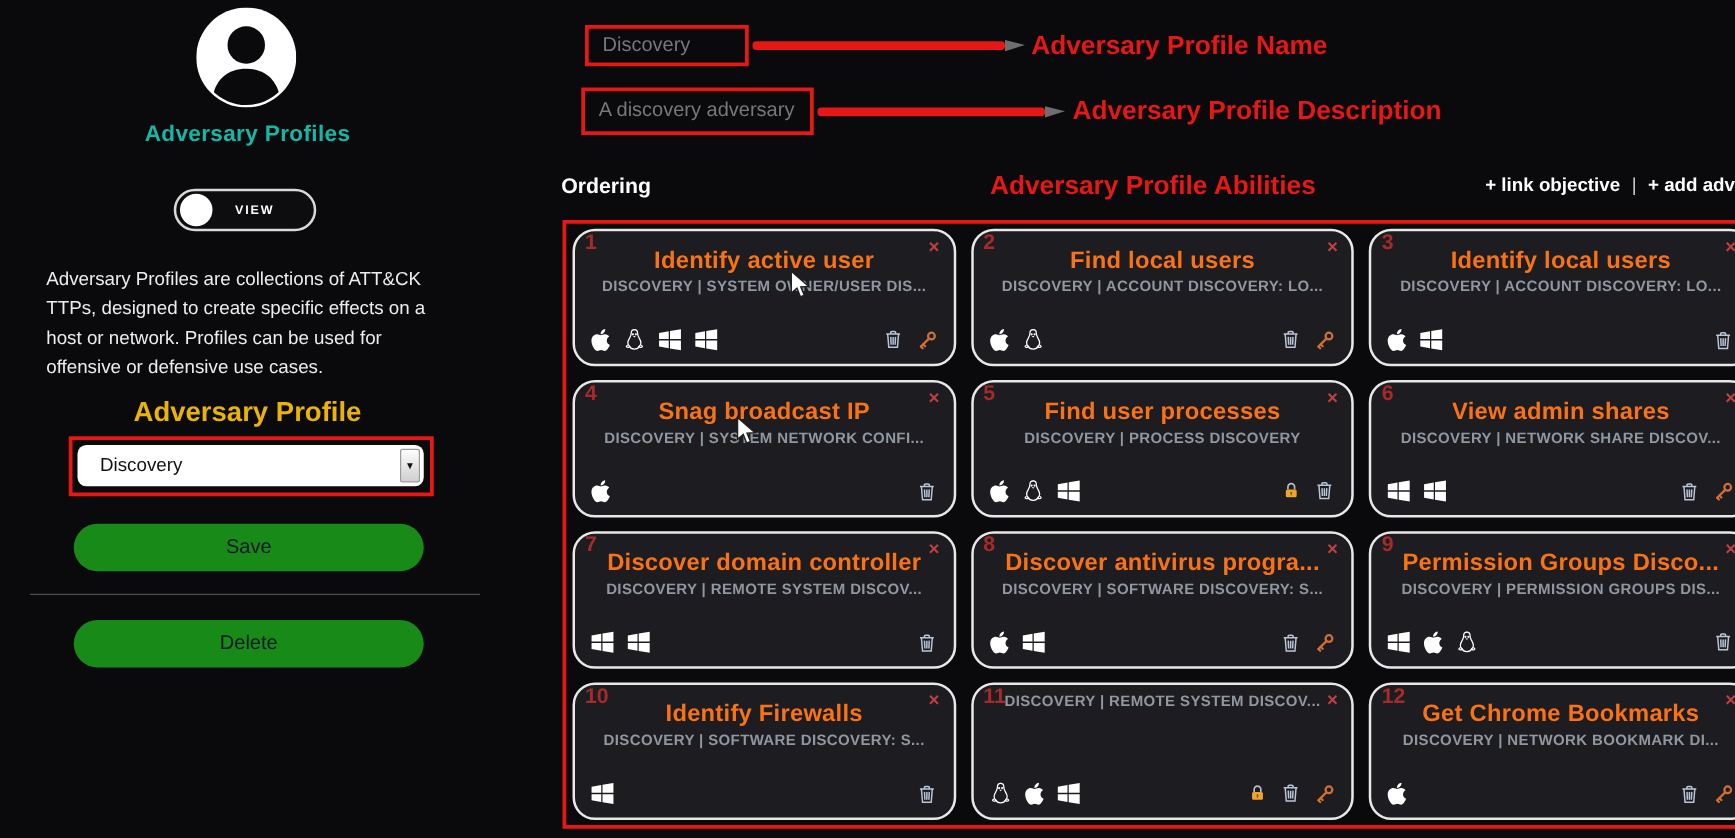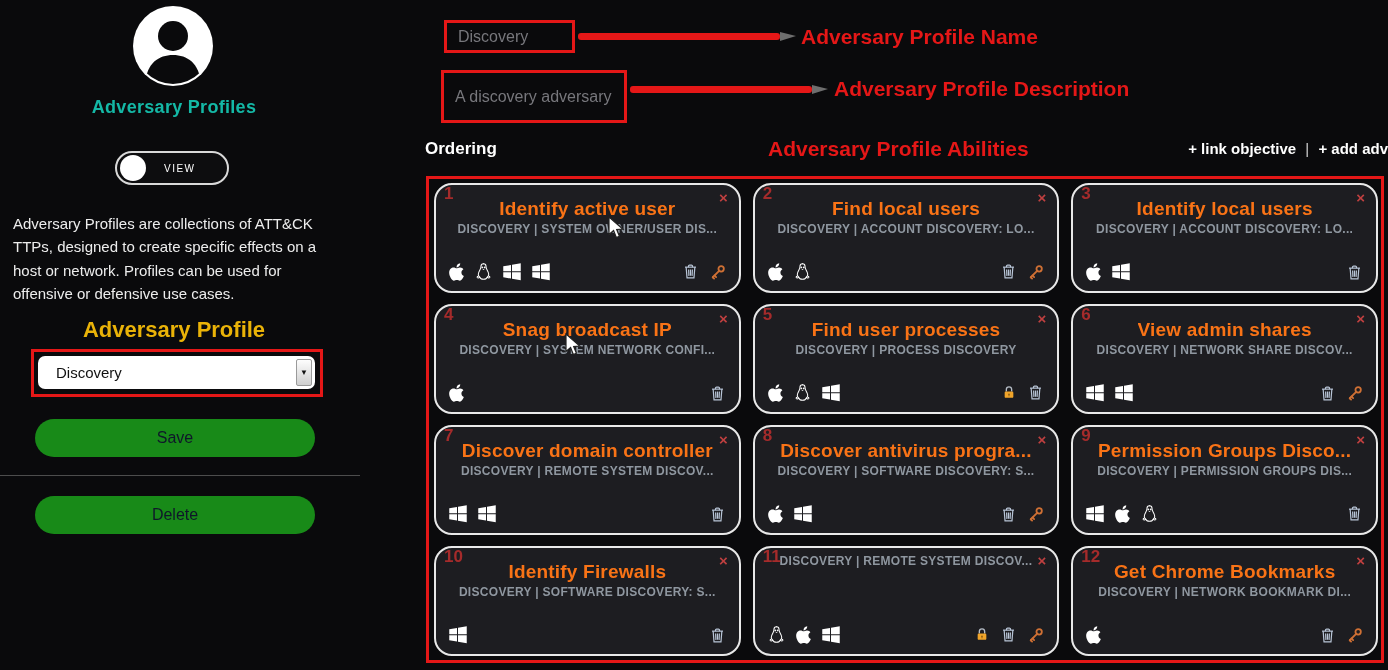--- a/index.html
+++ b/index.html
@@ -2,51 +2,51 @@
 <html><head>
 <meta charset="utf-8">
 <style>
   html,body{margin:0;padding:0;}
   body{
     width:1388px;height:670px;position:relative;overflow:hidden;
     background:#0a0a0c;
     font-family:"Liberation Sans", sans-serif;
     -webkit-font-smoothing:antialiased;
   }
-  .abs{position:absolute;}
+  .abs{position:absolute;margin-left:24px;}
 
   
   .avatar{left:133px;top:6px;width:80px;height:80px;}
   .sb-title{left:0;top:97px;width:348px;text-align:center;color:#14b8a6;
     font-size:18px;font-weight:bold;letter-spacing:.3px;}
   .toggle{left:115px;top:151px;width:114px;height:34px;border:2px solid #d9d9d9;
     border-radius:19px;background:#0d0d0f;box-sizing:border-box;display:flex;align-items:center;}
   .knob{width:26px;height:26px;border-radius:50%;background:#fff;margin-left:3px;}
-  .toggle-label{color:#fff;font-size:10px;letter-spacing:1.5px;margin-left:18px;font-weight:normal;}
+  .toggle-label{color:#fff;font-size:10px;letter-spacing:1.5px;margin-left:18px;font-weight:bold;}
   .sb-desc{left:13px;top:212px;width:327px;color:#ededed;font-size:15px;line-height:1.55;}
   .sb-redlabel{left:0;top:317px;width:348px;text-align:center;color:#eab308;
     font-size:22px;font-weight:bold;}
   .select-annot{left:31px;top:349px;width:292px;height:48px;border:3px solid #e51717;box-sizing:border-box;}
   .select-box{left:38px;top:356px;width:277px;height:33px;background:#fff;border-radius:7px;
     display:flex;align-items:center;box-sizing:border-box;padding:0 3px 0 18px;}
   .select-value{flex:1;color:#111;font-size:15px;}
   .select-caret{width:16px;height:27px;background:linear-gradient(#fdfdfd,#cfcfcf);
     border:1px solid #9a9a9a;border-radius:2px;display:flex;align-items:center;justify-content:center;
     font-size:8px;color:#111;box-sizing:border-box;}
   .green-btn{left:35px;width:280px;height:38px;border-radius:19px;background:#188a18;
     color:#0f172a;font-size:16px;display:flex;align-items:center;justify-content:center;
     border:none;cursor:pointer;font-family:inherit;}
   .btn-save{top:419px;}
   .btn-delete{top:496px;}
   .sb-divider{left:0;top:475px;width:360px;height:1px;background:#4d4d4d;}
 
   
   .annot-box{border:3px solid #e51717;box-sizing:border-box;}
   .name-box{left:444px;top:20px;width:131px;height:33px;}
-  .desc-box{left:441px;top:70px;width:186px;height:53px;text-align:center;}
+  .desc-box{left:441px;top:70px;width:186px;height:38px;text-align:center;}
   .ghost-input{width:100%;height:100%;display:flex;align-items:center;padding-left:11px;
     box-sizing:border-box;color:#77777c;font-size:16px;}
   .red-arrow{height:7px;background:#e51717;border-radius:3px;}
   .red-arrow::after{content:"";position:absolute;right:-16px;top:-1px;border-top:4px solid transparent;
     border-bottom:5px solid transparent;border-left:16px solid #6e6e6e;}
   .arrow-name{left:578px;top:33px;width:202px;}
   .arrow-desc{left:630px;top:86px;width:182px;}
   .red-text{color:#e51717;font-weight:bold;font-size:21px;white-space:nowrap;}
   .lbl-name{left:801px;top:25px;}
   .lbl-desc{left:834px;top:77px;}

